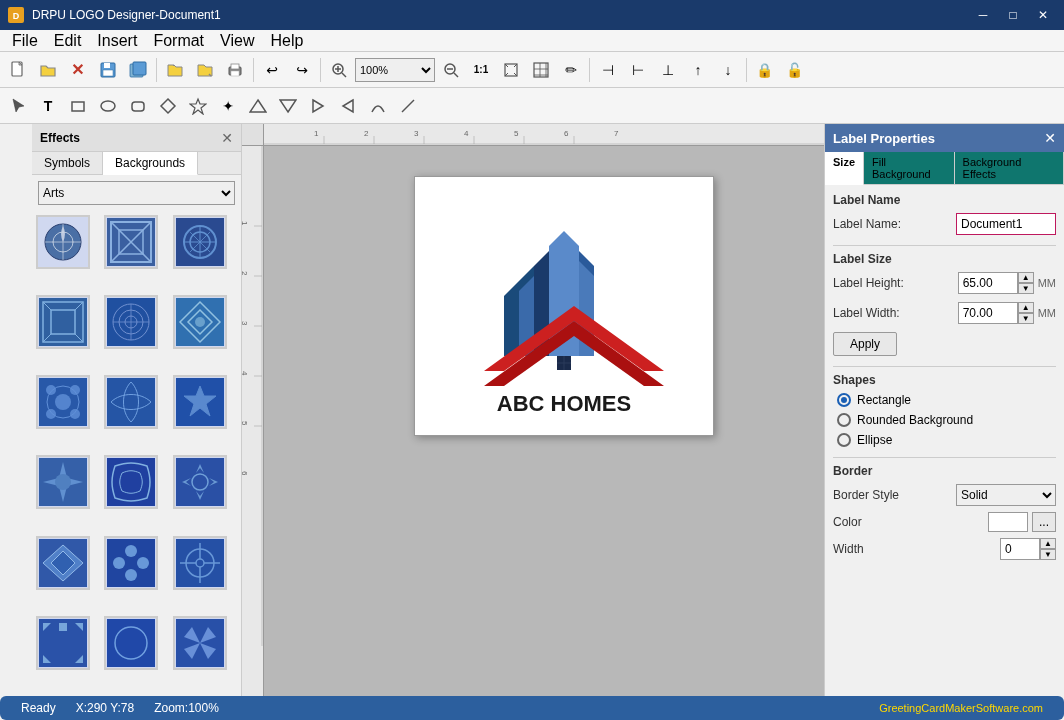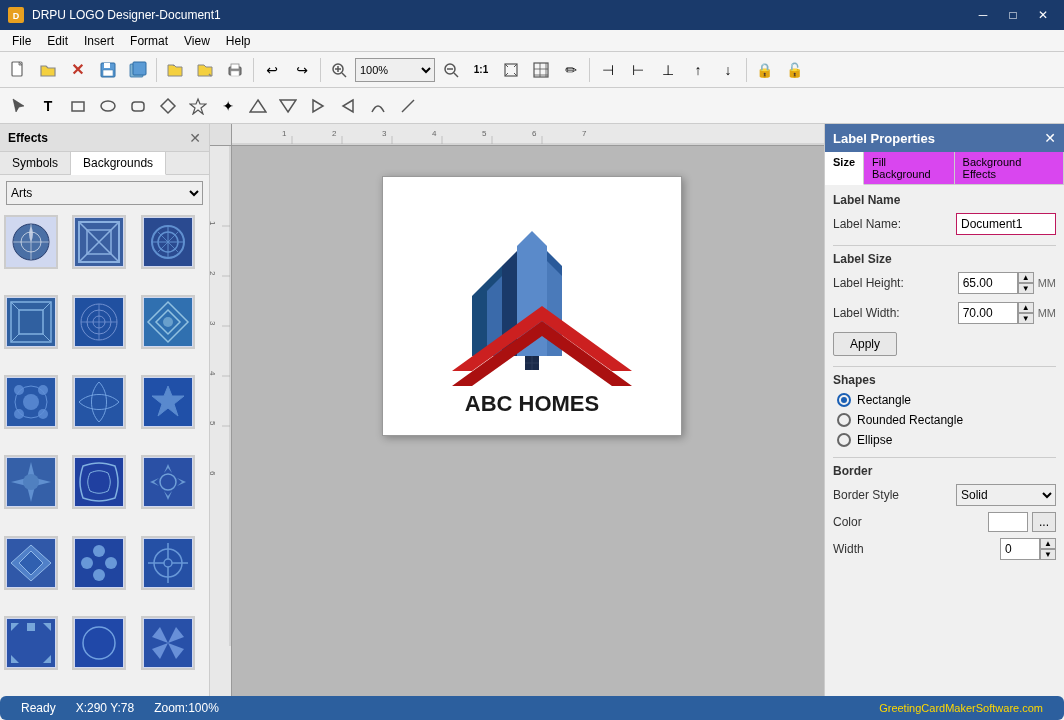--- a/index.html
+++ b/index.html
@@ -8,33 +8,33 @@
     
     .title-bar { background: #1a3a6b; color: white; height: 30px; display: flex; align-items: center; padding: 0 8px; justify-content: space-between; }
     .title-bar-left { display: flex; align-items: center; gap: 8px; }
     .title-bar-icon { width: 16px; height: 16px; background: #e8a020; border-radius: 2px; display: flex; align-items: center; justify-content: center; font-size: 10px; font-weight: bold; color: white; }
     .title-bar-title { font-size: 12px; }
     .title-bar-controls { display: flex; gap: 4px; }
     .title-btn { width: 26px; height: 20px; background: transparent; border: none; color: white; cursor: pointer; font-size: 12px; display: flex; align-items: center; justify-content: center; }
 
     
     .menu-bar { background: #f5f5f5; border-bottom: 1px solid #ccc; height: 22px; display: flex; align-items: center; padding: 0 4px; }
-    .menu-item { padding: 2px 8px; cursor: pointer; font-size: 12px; height: 22px; display: flex; align-items: center; }
+    .menu-item { padding: 2px 8px; cursor: pointer; font-size: 16px; height: 22px; display: flex; align-items: center; }
 
     
     .toolbar { background: #f5f5f5; border-bottom: 1px solid #ccc; height: 36px; display: flex; align-items: center; padding: 2px 4px; gap: 2px; flex-wrap: nowrap; }
     .tb-btn { width: 28px; height: 28px; background: transparent; border: 1px solid transparent; cursor: pointer; display: flex; align-items: center; justify-content: center; font-size: 14px; border-radius: 2px; }
     .tb-separator { width: 1px; height: 24px; background: #ccc; margin: 0 2px; }
     .zoom-select { height: 24px; width: 80px; font-size: 11px; border: 1px solid #999; }
 
     
     .toolbar2 { background: #f5f5f5; border-bottom: 1px solid #ccc; height: 36px; display: flex; align-items: center; padding: 2px 4px; gap: 2px; }
 
     
-    .main-layout { display: flex; height: calc(720px - 30px - 22px - 36px - 36px - 24px); }
+    .main-layout { display: flex; height: calc(720px - 30px - 22px - 36px - 36px - 24px); padding-left: 32px; }
 
     
     .left-panel { width: 210px; background: #f0f0f0; border-right: 1px solid #ccc; display: flex; flex-direction: column; }
     .panel-header { background: #e0e0e0; border-bottom: 1px solid #ccc; height: 28px; display: flex; align-items: center; justify-content: space-between; padding: 0 8px; }
     .panel-title { font-weight: bold; font-size: 12px; }
     .panel-close { cursor: pointer; font-size: 14px; color: #666; }
     .panel-tabs { display: flex; border-bottom: 1px solid #ccc; background: #e8e8e8; }
     .panel-tab { padding: 4px 12px; cursor: pointer; font-size: 12px; border-right: 1px solid #ccc; }
     .panel-tab.active { background: white; border-bottom: 1px solid white; margin-bottom: -1px; }
     .panel-dropdown { margin: 6px; }
@@ -51,21 +51,21 @@
     .canvas-scroll { position: absolute; top: 22px; left: 22px; right: 0; bottom: 0; overflow: auto; background: #b8b8b8; }
     .canvas-inner { padding: 30px; min-width: 600px; min-height: 500px; }
     .canvas-doc { width: 300px; height: 260px; background: white; border: 1px solid #999; box-shadow: 2px 2px 8px rgba(0,0,0,0.3); display: flex; align-items: center; justify-content: center; margin: 0 auto; }
     .canvas-doc svg { width: 280px; height: 240px; }
 
     
     .right-panel { width: 240px; background: #f0f0f0; border-left: 1px solid #ccc; display: flex; flex-direction: column; }
     .rp-title-bar { background: #4a6fa5; color: white; height: 28px; display: flex; align-items: center; justify-content: space-between; padding: 0 8px; }
     .rp-title { font-size: 13px; font-weight: bold; }
     .rp-close { cursor: pointer; color: white; font-size: 14px; }
-    .rp-tabs { display: flex; background: #d946ef; border-bottom: 1px solid #ccc; }
+    .rp-tabs { display: flex; background: #0f766e; border-bottom: 1px solid #ccc; }
     .rp-tab { padding: 4px 8px; font-size: 11px; cursor: pointer; border-right: 1px solid #ccc; }
     .rp-tab.active { background: white; border-bottom: 1px solid white; margin-bottom: -1px; font-weight: bold; }
     .rp-content { padding: 8px; flex: 1; overflow-y: auto; }
     .rp-section { margin-bottom: 10px; }
     .rp-section-title { font-weight: bold; font-size: 12px; margin-bottom: 6px; color: #333; }
     .rp-field { margin-bottom: 6px; display: flex; align-items: center; justify-content: space-between; }
     .rp-field label { font-size: 12px; color: #333; flex: 0 0 auto; }
     .rp-input { height: 22px; border: 1px solid #be185d; font-size: 12px; padding: 0 4px; }
     .rp-input-with-spin { display: flex; align-items: center; }
     .rp-input-with-spin input { width: 60px; height: 22px; border: 1px solid #999; font-size: 12px; padding: 0 4px; }
@@ -639,21 +639,21 @@
         <div class="rp-section-title">Shapes</div>
         <div class="radio-group">
           <div class="radio-item">
             <div class="radio-circle selected">
               <div class="radio-dot"></div>
             </div>
             <span class="radio-label">Rectangle</span>
           </div>
           <div class="radio-item">
             <div class="radio-circle"></div>
-            <span class="radio-label">Rounded Rectangle</span>
+            <span class="radio-label">Rounded Background</span>
           </div>
           <div class="radio-item">
             <div class="radio-circle"></div>
             <span class="radio-label">Ellipse</span>
           </div>
         </div>
       </div>
 
       <div class="rp-divider"></div>
 

